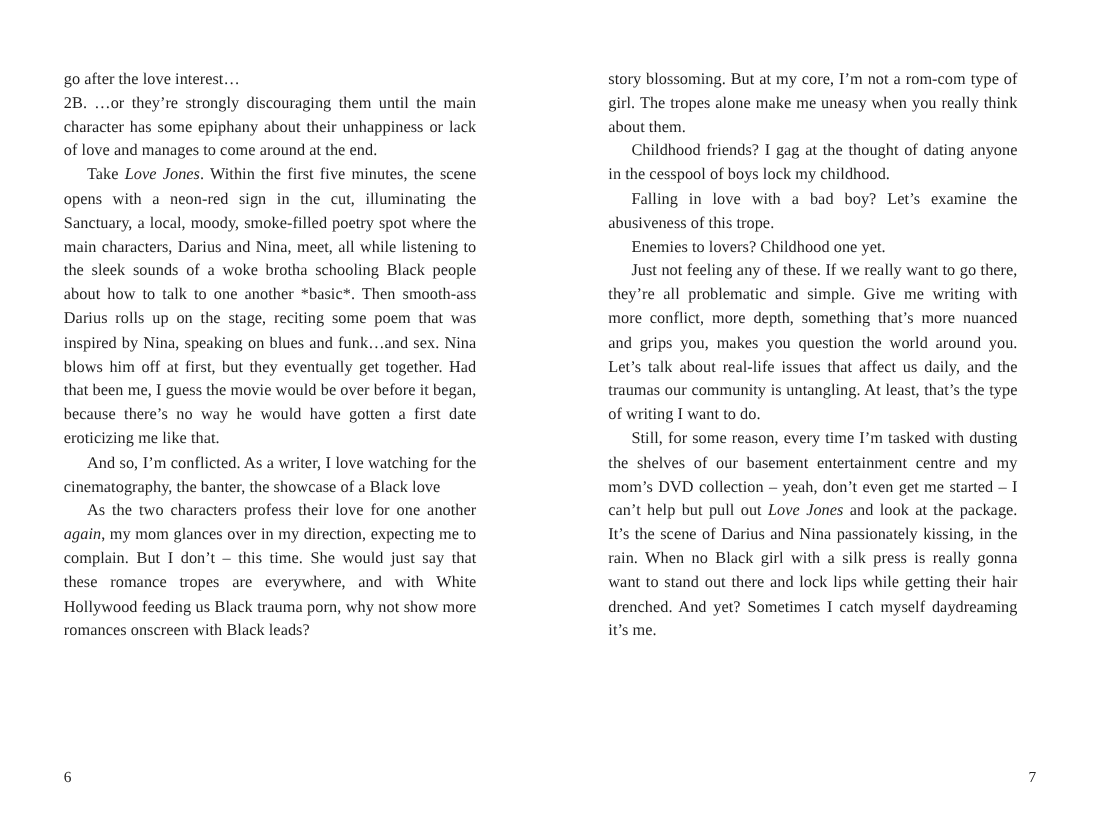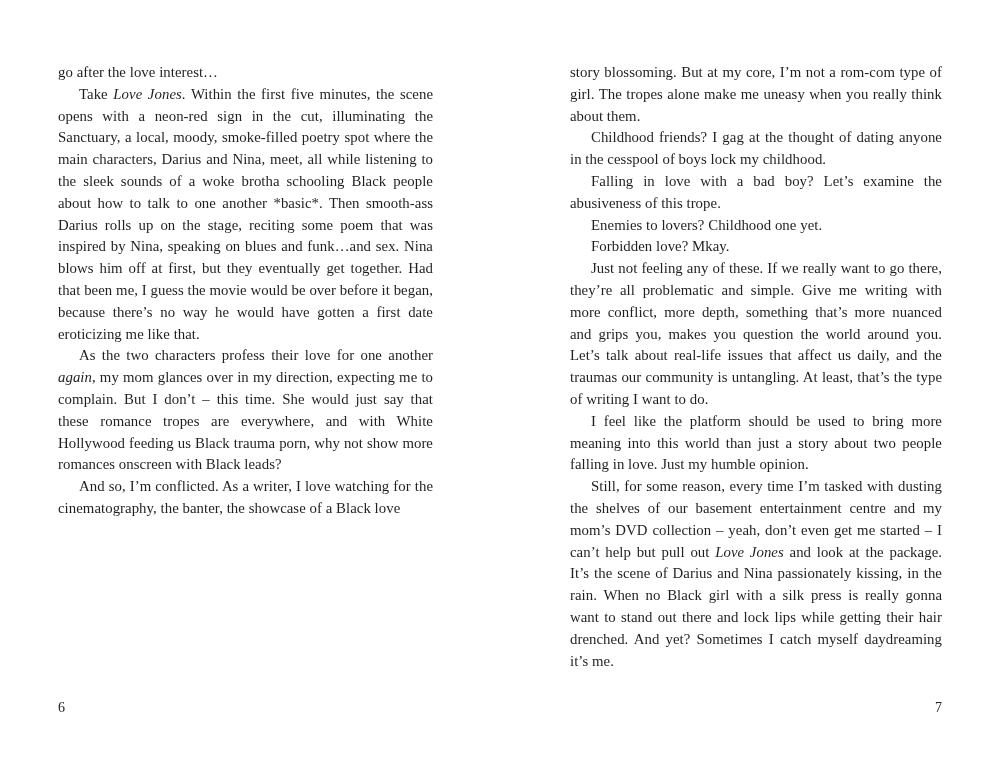--- a/index.html
+++ b/index.html
@@ -25,21 +25,21 @@
     position: absolute;
     top: 62px;
     font-size: 14.8px;
     line-height: 21.8px;
     text-align: justify;
     text-justify: inter-word;
     letter-spacing: 0.05px;
     hyphens: none;
   }
   #left-col  { left: 58px;  width: 375px; }
-  #right-col { left: 570px; width: 372px; }
+  #right-col { left: 553px; width: 372px; }
   .page-col p { margin: 0; padding: 0; }
   .para-indent { text-indent: 21px; }
   .para-plain  { text-indent: 0; }
   .hang-item {
     margin-left: 16px;
     margin-right: 20px;
     text-align: left;
   }
   .hang-item-justify {
     margin-left: 16px;
@@ -56,32 +56,31 @@
   #page-number-right { left: 570px; width: 372px; text-align: right; }
   i { font-style: italic; }
 </style>
 </head>
 <body>
 
 <div class="book-spread">
 
   <div class="page-col" id="left-col">
     <p class="hang-item"><span>go after the love interest…</span></p>
+    <p class="hang-item-justify"><span>2B. …or they’re strongly discouraging them until the main character has some epiphany about their unhappiness or lack of love and manages to come around at the end.</span></p>
     <p class="para-indent"><span>Take </span><i>Love Jones</i><span>. Within the first five minutes, the scene opens with a neon-red sign in the cut, illuminating the Sanctuary, a local, moody, smoke-filled poetry spot where the main characters, Darius and Nina, meet, all while listening to the sleek sounds of a woke brotha schooling Black people about how to talk to one another *basic*. Then smooth-ass Darius rolls up on the stage, reciting some poem that was inspired by Nina, speaking on blues and funk…and sex. Nina blows him off at first, but they eventually get together. Had that been me, I guess the movie would be over before it began, because there’s no way he would have gotten a first date eroticizing me like that.</span></p>
+    <p class="para-indent"><span>And so, I’m conflicted. As a writer, I love watching for the cinematography, the banter, the showcase of a Black love</span></p>
     <p class="para-indent"><span>As the two characters profess their love for one another </span><i>again</i><span>, my mom glances over in my direction, expecting me to complain. But I don’t – this time. She would just say that these romance tropes are everywhere, and with White Hollywood feeding us Black trauma porn, why not show more romances onscreen with Black leads?</span></p>
-    <p class="para-indent"><span>And so, I’m conflicted. As a writer, I love watching for the cinematography, the banter, the showcase of a Black love</span></p>
   </div>
 
   <div class="page-col" id="right-col">
     <p class="para-plain"><span>story blossoming. But at my core, I’m not a rom-com type of girl. The tropes alone make me uneasy when you really think about them.</span></p>
     <p class="para-indent"><span>Childhood friends? I gag at the thought of dating anyone in the cesspool of boys lock my childhood.</span></p>
     <p class="para-indent"><span>Falling in love with a bad boy? Let’s examine the abusiveness of this trope.</span></p>
     <p class="para-indent"><span>Enemies to lovers? Childhood one yet.</span></p>
-    <p class="para-indent"><span>Forbidden love? Mkay.</span></p>
     <p class="para-indent"><span>Just not feeling any of these. If we really want to go there, they’re all problematic and simple. Give me writing with more conflict, more depth, something that’s more nuanced and grips you, makes you question the world around you. Let’s talk about real-life issues that affect us daily, and the traumas our community is untangling. At least, that’s the type of writing I want to do.</span></p>
-    <p class="para-indent"><span>I feel like the platform should be used to bring more meaning into this world than just a story about two people falling in love. Just my humble opinion.</span></p>
     <p class="para-indent"><span>Still, for some reason, every time I’m tasked with dusting the shelves of our basement entertainment centre and my mom’s DVD collection – yeah, don’t even get me started – I can’t help but pull out </span><i>Love Jones</i><span> and look at the package. It’s the scene of Darius and Nina passionately kissing, in the rain. When no Black girl with a silk press is really gonna want to stand out there and lock lips while getting their hair drenched. And yet? Sometimes I catch myself daydreaming it’s me.</span></p>
   </div>
 
   <div class="page-number" id="page-number-left">6</div>
   <div class="page-number" id="page-number-right">7</div>
 
 </div>
 
 </body></html>

